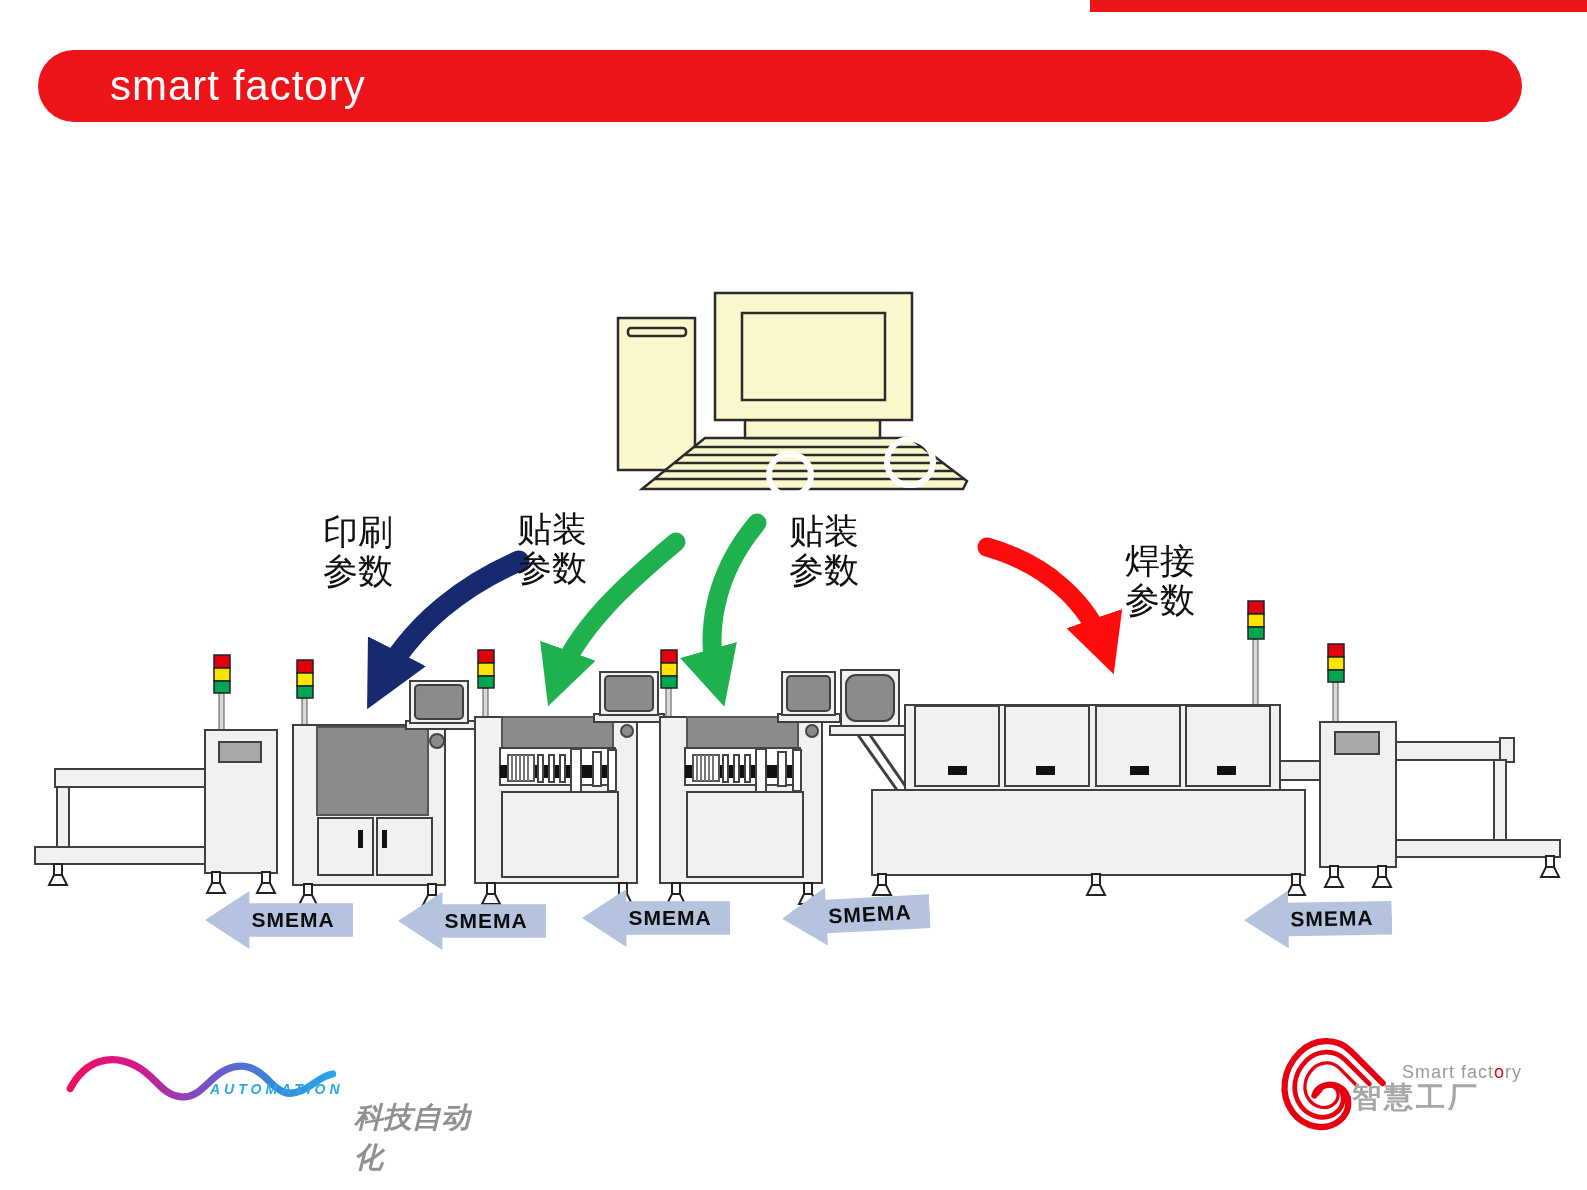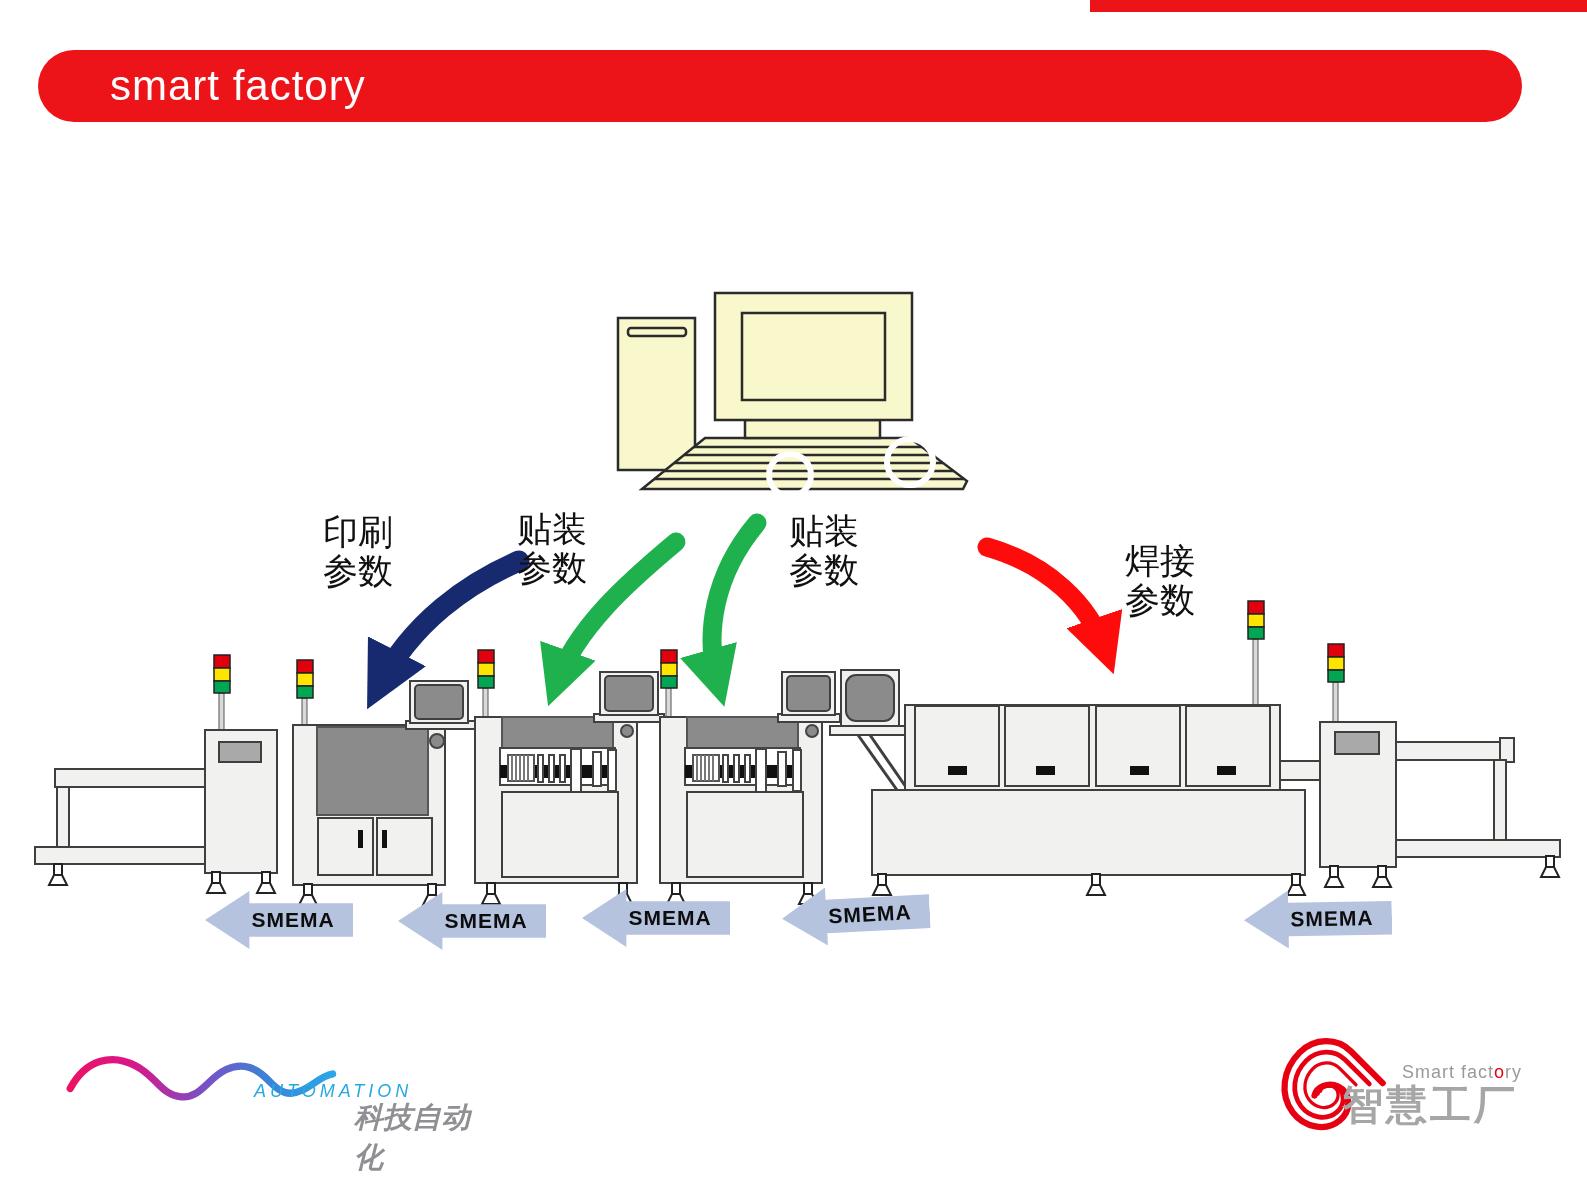--- a/index.html
+++ b/index.html
@@ -41,37 +41,37 @@
     padding-left:28px;font-weight:bold;font-size:21px;color:#0d0d0d;letter-spacing:1px;
   }
   #smema1{left:205px;top:891px;}
   #smema2{left:398px;top:892px;}
   #smema3{left:582px;top:889px;}
   #smema4{left:782px;top:886px;transform:rotate(-3deg);}
   #smema5{left:1244px;top:890px;transform:rotate(-1deg);}
   
   #footer-left{position:absolute;left:60px;top:1028px;width:430px;height:120px;}
   #footer-left .automation{
-    position:absolute;left:150px;top:53px;color:#29a9e0;font-size:18px;font-weight:400;
-    font-style:italic;letter-spacing:4px;margin-left:44px;
+    position:absolute;left:150px;top:53px;color:#29a9e0;font-size:14px;font-weight:700;
+    font-style:italic;letter-spacing:4px;
   }
   #footer-left .brand{
     position:absolute;left:58px;top:62px;color:#8f9094;font-size:37px;font-weight:800;
     font-style:italic;letter-spacing:2px;
   }
   #footer-left .brand-cn{
     position:absolute;left:266px;top:70px;color:#8f9094;font-size:29px;font-weight:700;font-style:italic;margin-left:28px;
   }
   #footer-right{position:absolute;left:1240px;top:1012px;width:340px;height:150px;}
   #footer-right .en{
     position:absolute;left:162px;top:50px;color:#9a9a9a;font-size:18px;letter-spacing:1px;
   }
   #footer-right .en .o{color:#e60012;}
   #footer-right .cn{
-    position:absolute;left:102px;top:66px;color:#a6a6a6;font-size:41px;font-weight:700;letter-spacing:3px;
+    position:absolute;left:112px;top:66px;color:#a6a6a6;font-size:29px;font-weight:700;letter-spacing:3px;
   }
 </style>
 </head>
 <body>
 
 <div id="canvas">
 
   <div id="top-strip"></div>
   <div id="banner">
     <span class="left">smart factory</span>

